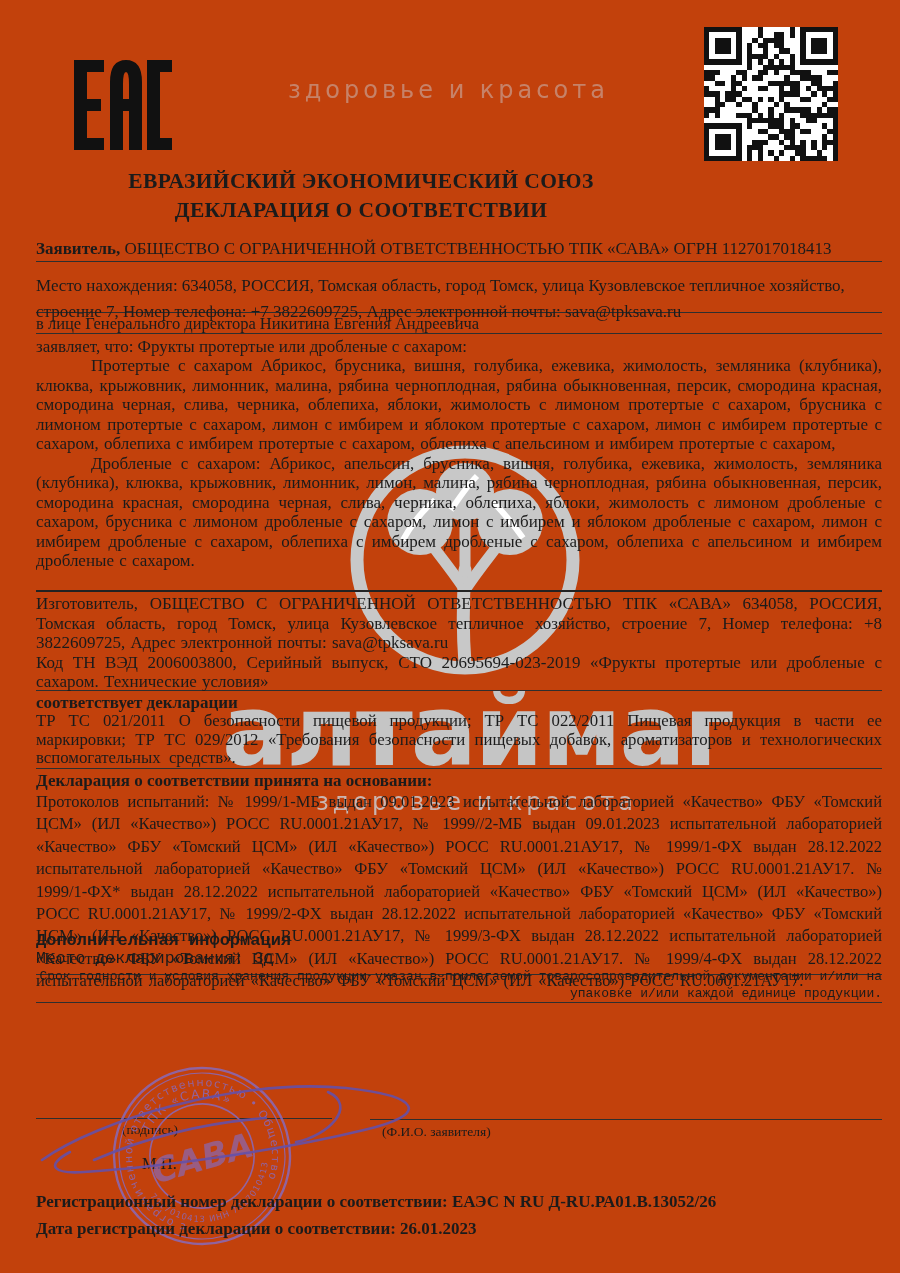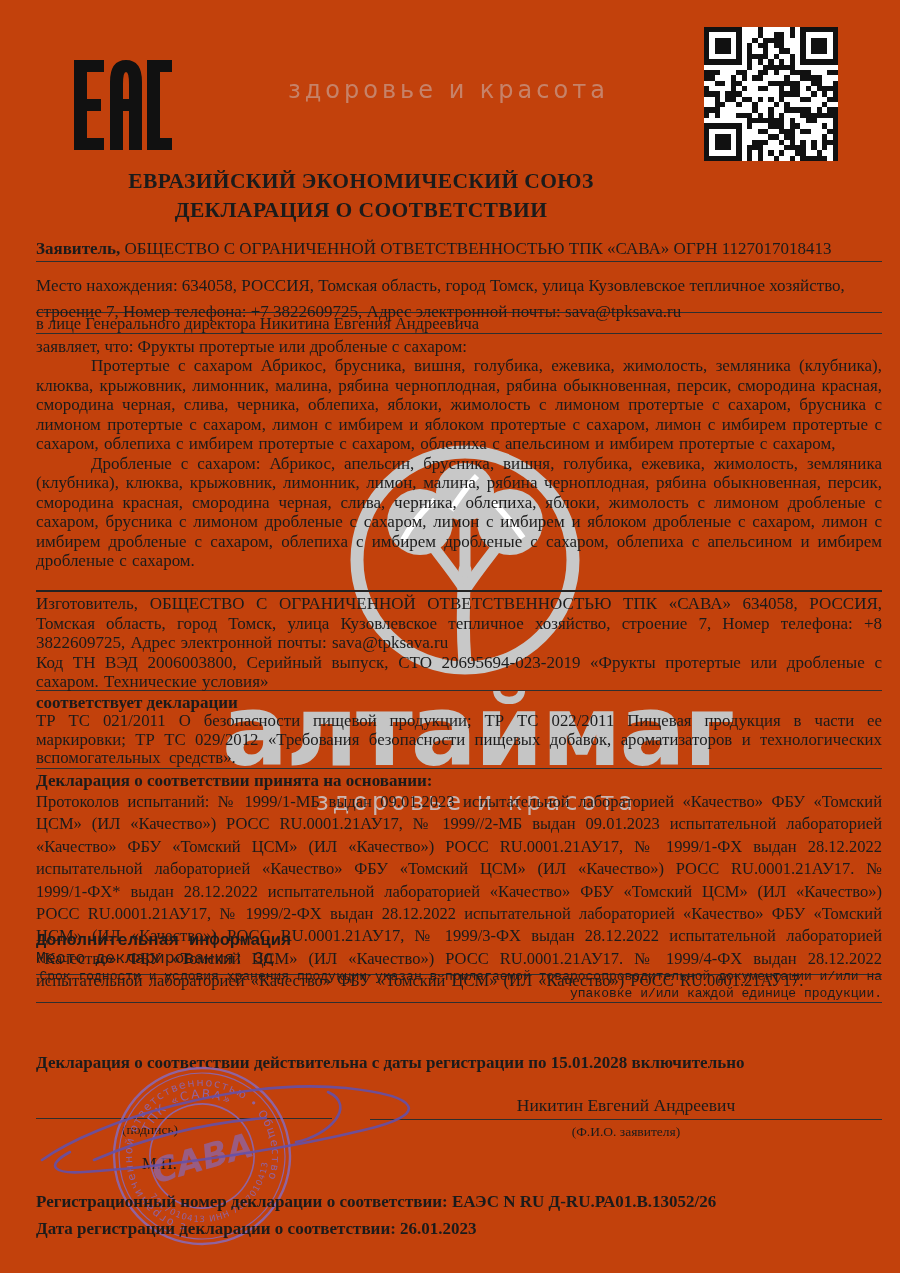--- a/index.html
+++ b/index.html
@@ -352,29 +352,27 @@
     <div class="b" style="font-size:17px;line-height:20px;">Декларация о соответствии принята на основании:</div>
     <div class="just" style="font-size:16.5px;line-height:22.4px;word-spacing:2px;">Протоколов испытаний: № 1999/1-МБ выдан 09.01.2023 испытательной лабораторией «Качество» ФБУ «Томский ЦСМ» (ИЛ «Качество») РОСС RU.0001.21АУ17, № 1999//2-МБ выдан 09.01.2023 испытательной лабораторией «Качество» ФБУ «Томский ЦСМ» (ИЛ «Качество») РОСС RU.0001.21АУ17, № 1999/1-ФХ выдан 28.12.2022 испытательной лабораторией «Качество» ФБУ «Томский ЦСМ» (ИЛ «Качество») РОСС RU.0001.21АУ17. № 1999/1-ФХ* выдан 28.12.2022 испытательной лабораторией «Качество» ФБУ «Томский ЦСМ» (ИЛ «Качество») РОСС RU.0001.21АУ17, № 1999/2-ФХ выдан 28.12.2022 испытательной лабораторией «Качество» ФБУ «Томский ЦСМ» (ИЛ «Качество») РОСС RU.0001.21АУ17, № 1999/3-ФХ выдан 28.12.2022 испытательной лабораторией «Качество» ФБУ «Томский ЦСМ» (ИЛ «Качество») РОСС RU.0001.21АУ17. № 1999/4-ФХ выдан 28.12.2022 испытательной лабораторией «Качество» ФБУ «Томский ЦСМ» (ИЛ «Качество») РОСС RU.0001.21АУ17.</div>
   </div>
 
   <div class="abs sec rule" style="top:932px;height:70px;font-family:Liberation Mono, monospace;">
     <div class="b" style="font-size:17px;line-height:18px;">Дополнительная информация</div>
     <div style="font-size:16.5px;line-height:17.5px;">Место декларирования: 3д</div>
     <div style="font-size:13px;line-height:17.5px;text-align:right;">Срок годности и условия хранения продукции указан в прилагаемой товаросопроводительной документации и/или на упаковке и/или каждой единице продукции.</div>
   </div>
 
-  <div class="abs sec b" style="top:1052px;font-size:17px;line-height:22px;">Декларация о соответствии действительна с даты регистрации по 15.01.2028 включительно</div>
 
   <div class="abs sigline" style="left:36px;top:1118px;width:296px;"></div>
   <div class="abs small" style="left:122px;top:1122px;">(подпись)</div>
   <div class="abs" style="left:142px;top:1154px;font-size:16.5px;">М.П.</div>
 
-  <div class="abs" style="left:370px;top:1095px;width:512px;text-align:center;font-size:17.5px;">Никитин Евгений Андреевич</div>
   <div class="abs sigline" style="left:370px;top:1119px;width:512px;"></div>
-  <div class="abs small" style="left:370px;top:1124px;width:512px;text-align:center;">(Ф.И.О. заявителя)</div>
+  <div class="abs small" style="left:382px;top:1124px;width:512px;">(Ф.И.О. заявителя)</div>
 
   <svg class="abs stamp" style="left:96px;top:1050px;transform:rotate(-16deg);" width="212" height="212" viewBox="0 0 212 212">
     <defs>
       <path id="arcOuter" d="M 106,176 A 70,70 0 1 1 106.01,176"></path>
       <path id="arcTopIn" d="M 48,106 A 58,58 0 0 1 164,106"></path>
       <path id="arcBotIn" d="M 40,106 A 66,66 0 0 0 172,106"></path>
     </defs>
     <g fill="none" stroke="#8a68b5">
       <circle cx="106" cy="106" r="88" stroke-width="2.4"></circle>
       <circle cx="106" cy="106" r="83" stroke-width="1.2"></circle>

